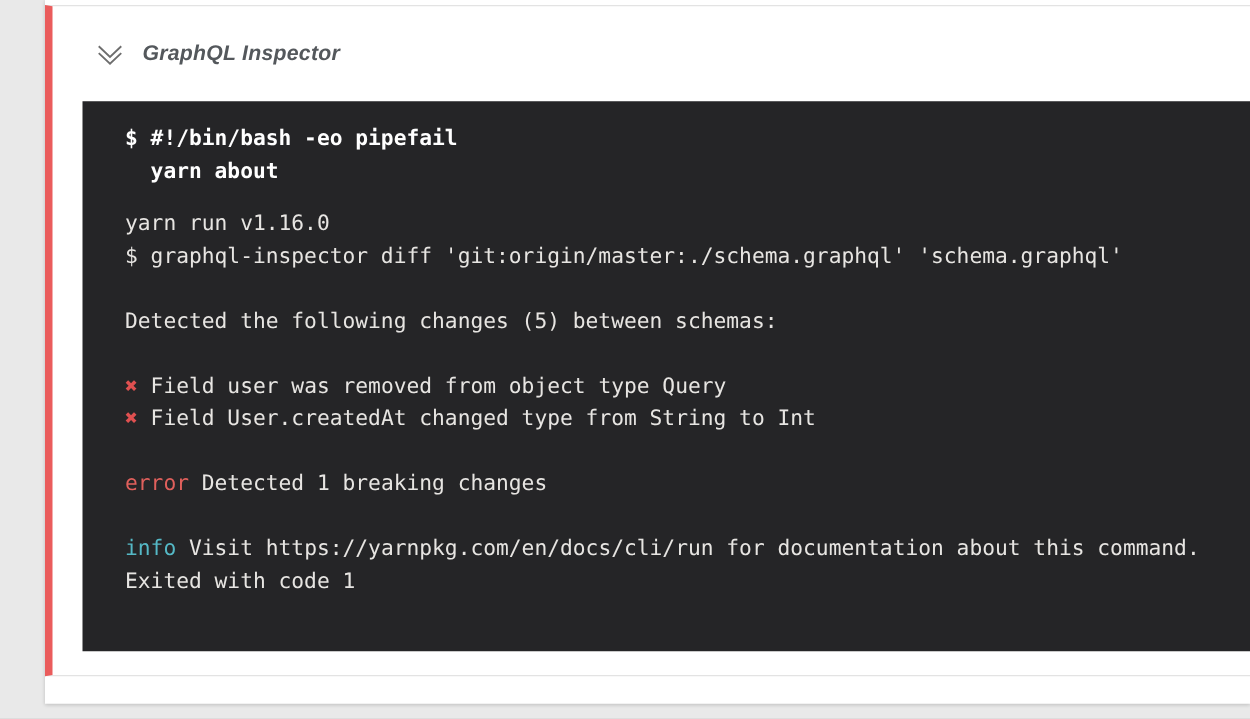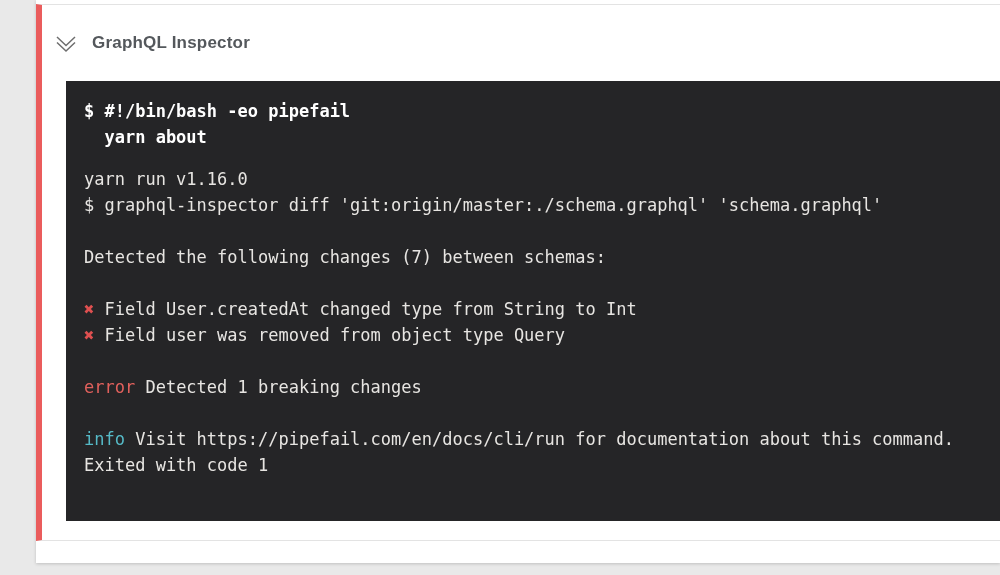--- a/index.html
+++ b/index.html
@@ -17,36 +17,37 @@
   .step-card {
     position:absolute; left:0; top:4px; right:0; height:537px;
     background:var(--panel_bg,#ffffff);
     border-top:1px solid var(--hairline,#e3e3e3);
     border-bottom:1px solid var(--hairline,#e3e3e3);
     border-left:6px solid var(--step_red,#ea5c5c);
   }
   .step-header {
     height:76px;
     display:flex; align-items:center;
-    padding-left:10px;
+    padding-left:32px;
     cursor:pointer;
+    font-style:italic;
   }
   .chev { width:28px; height:26px; display:block; }
   .step-title {
     margin-left:12px;
     font-size:17px; font-weight:bold;
     color:var(--title_color,#54585c);
     letter-spacing:0.2px;
   }
   .terminal {
     margin-left:24px;
     width:calc(100% - 24px);
     height:440px;
     background:var(--term_bg,#252527);
-    padding:17px 18px;
+    padding:17px 34px;
     overflow:hidden;
   }
   .t-line {
     font-family:"DejaVu Sans Mono","Liberation Mono",monospace;
     font-size:17px; line-height:26px; min-height:26px;
     white-space:pre;
     color:var(--term_text,#e7e5e2);
   }
   .t-line.bold { font-weight:bold; color:var(--term_bold,#ffffff); }
   .cmd-block { margin-bottom:16px; }
@@ -70,26 +71,26 @@
 
     <div class="terminal">
       <div class="cmd-block" id="cmd-block">
           <div class="t-line bold">$ #!/bin/bash -eo pipefail</div>
           <div class="t-line bold">  yarn about</div>
         </div>
       <div id="out-block">
           <div class="t-line"><span>yarn run v1.16.0</span></div>
           <div class="t-line"><span>$ graphql-inspector diff 'git:origin/master:./schema.graphql' 'schema.graphql'</span></div>
           <div class="t-line">&nbsp;</div>
-          <div class="t-line"><span>Detected the following changes (7) between schemas:</span></div>
+          <div class="t-line"><span>Detected the following changes (5) between schemas:</span></div>
           <div class="t-line">&nbsp;</div>
+          <div class="t-line"><span class="seg-cross">✖</span><span> Field user was removed from object type Query</span></div>
           <div class="t-line"><span class="seg-cross">✖</span><span> Field User.createdAt changed type from String to Int</span></div>
-          <div class="t-line"><span class="seg-cross">✖</span><span> Field user was removed from object type Query</span></div>
           <div class="t-line">&nbsp;</div>
           <div class="t-line"><span class="seg-error">error</span><span> Detected 1 breaking changes</span></div>
           <div class="t-line">&nbsp;</div>
-          <div class="t-line"><span class="seg-info">info</span><span> Visit https://pipefail.com/en/docs/cli/run for documentation about this command.</span></div>
+          <div class="t-line"><span class="seg-info">info</span><span> Visit https://yarnpkg.com/en/docs/cli/run for documentation about this command.</span></div>
           <div class="t-line"><span>Exited with code 1</span></div>
         </div>
     </div>
 
   </div>
 </div>
 
 </body></html>

